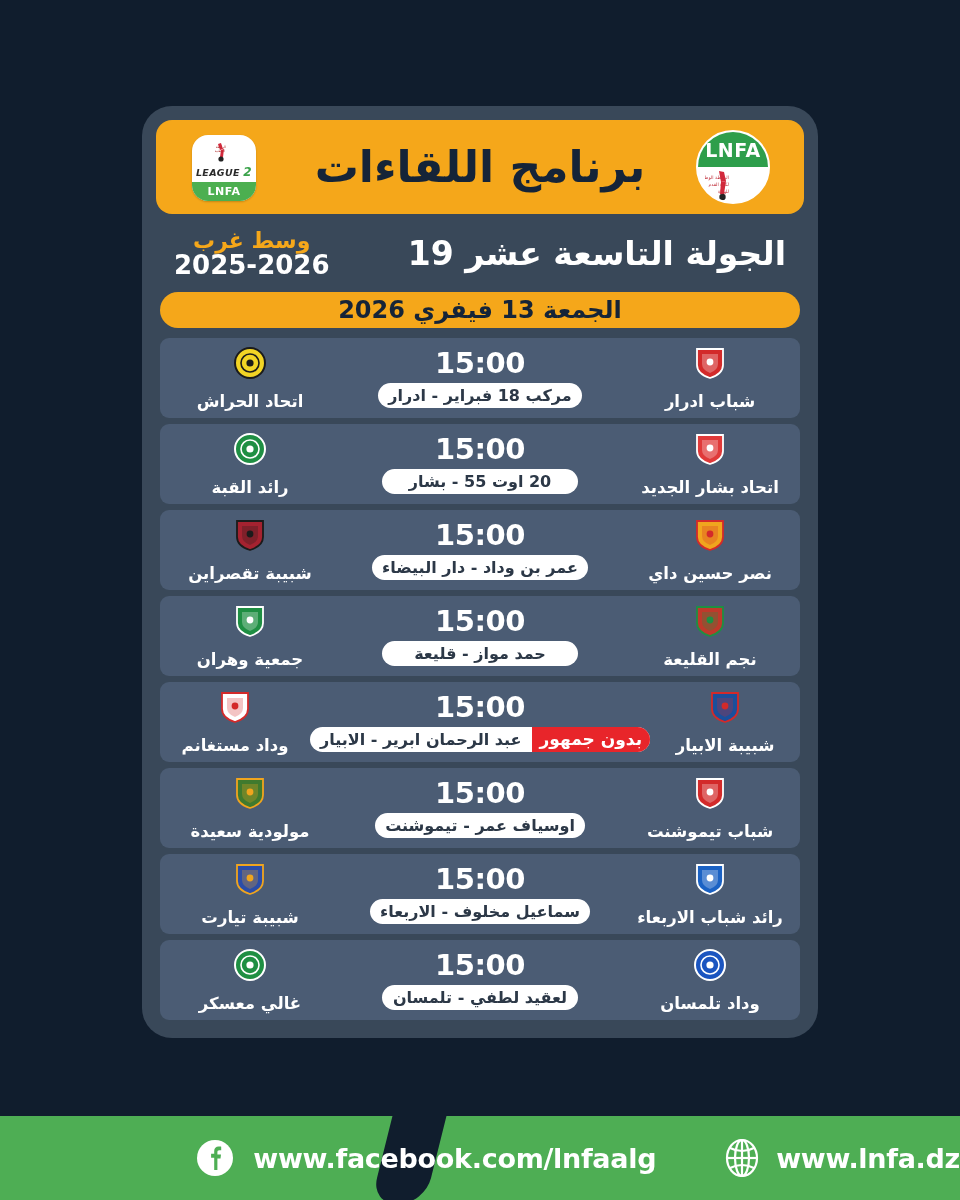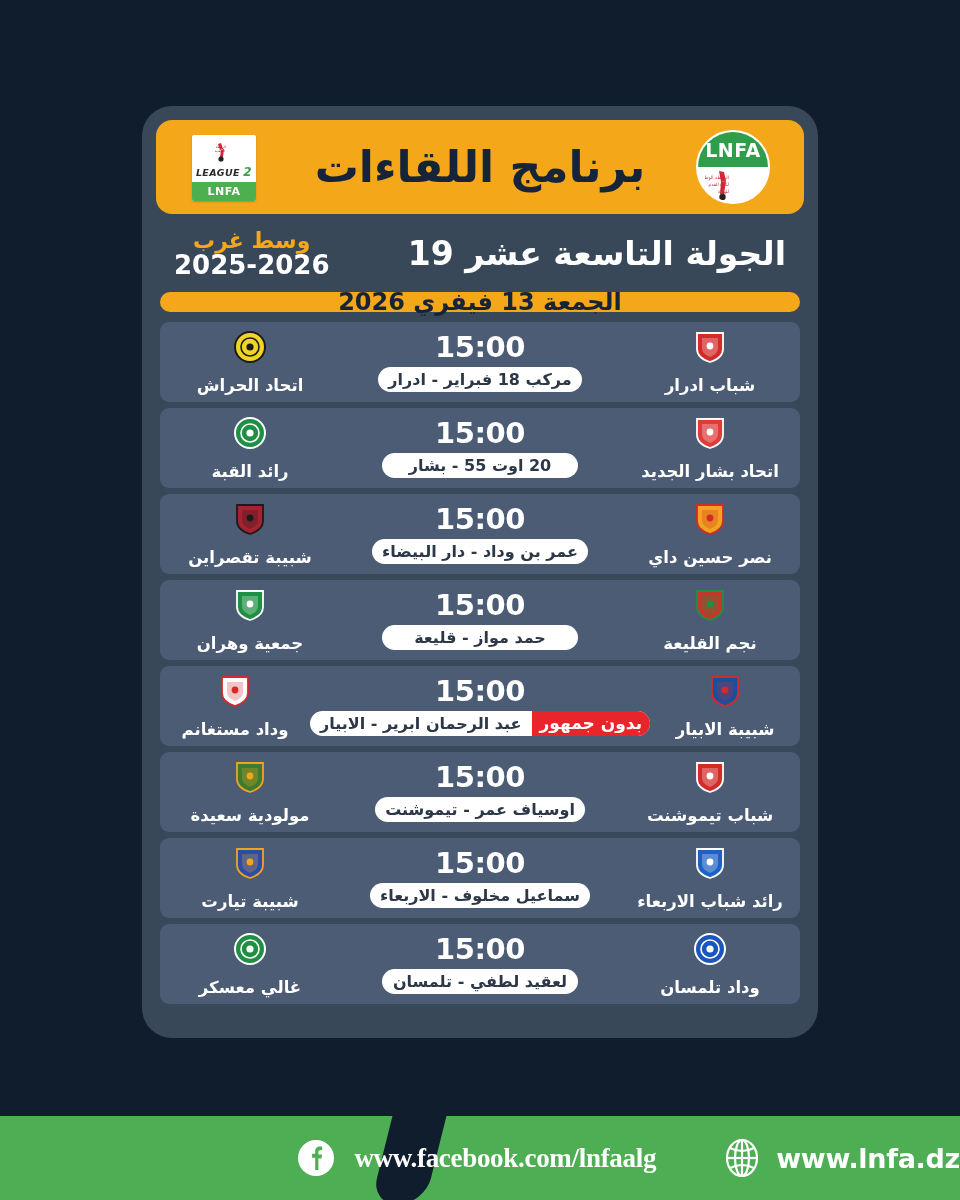--- a/index.html
+++ b/index.html
@@ -45,21 +45,21 @@
   }
 
   
   .logo-league2 {
     position: absolute;
     left: 36px;
     top: 15px;
     width: 64px;
     height: 66px;
     background: #ffffff;
-    border-radius: 2px;
+    border-radius: 16px;
     display: flex;
     flex-direction: column;
     align-items: center;
     justify-content: flex-start;
     overflow: hidden;
     box-shadow: 0 1px 2px rgba(0,0,0,.2);
   }
   .logo-league2 .l2-mark {
     margin-top: 4px;
     height: 26px;
@@ -148,21 +148,21 @@
   .season-years {
     font-size: 26px;
     font-weight: bold;
     color: #ffffff;
     direction: ltr;
   }
 
   
   .date-banner {
     margin: 4px 4px 10px 4px;
-    height: 20px;
+    height: 36px;
     background: #f5a71a;
     border-radius: 18px;
     display: flex;
     align-items: center;
     justify-content: center;
   }
   .date-banner span {
     font-size: 24px;
     font-weight: bold;
     color: #152438;
@@ -274,21 +274,21 @@
   }
   .footer-item {
     display: flex;
     align-items: center;
     gap: 16px;
     direction: ltr;
     position: relative;
     z-index: 2;
   }
   .footer-site { margin-left: 64px; gap: 12px; }
-  .footer-fb { margin-left: 58px; font-family: Liberation Serif, serif; }
+  .footer-fb { margin-left: 58px; }
   .footer-text {
     color: #ffffff;
     font-size: 27px;
     font-weight: bold;
     letter-spacing: -.3px;
   }
 </style>
 </head>
 <body>
 

